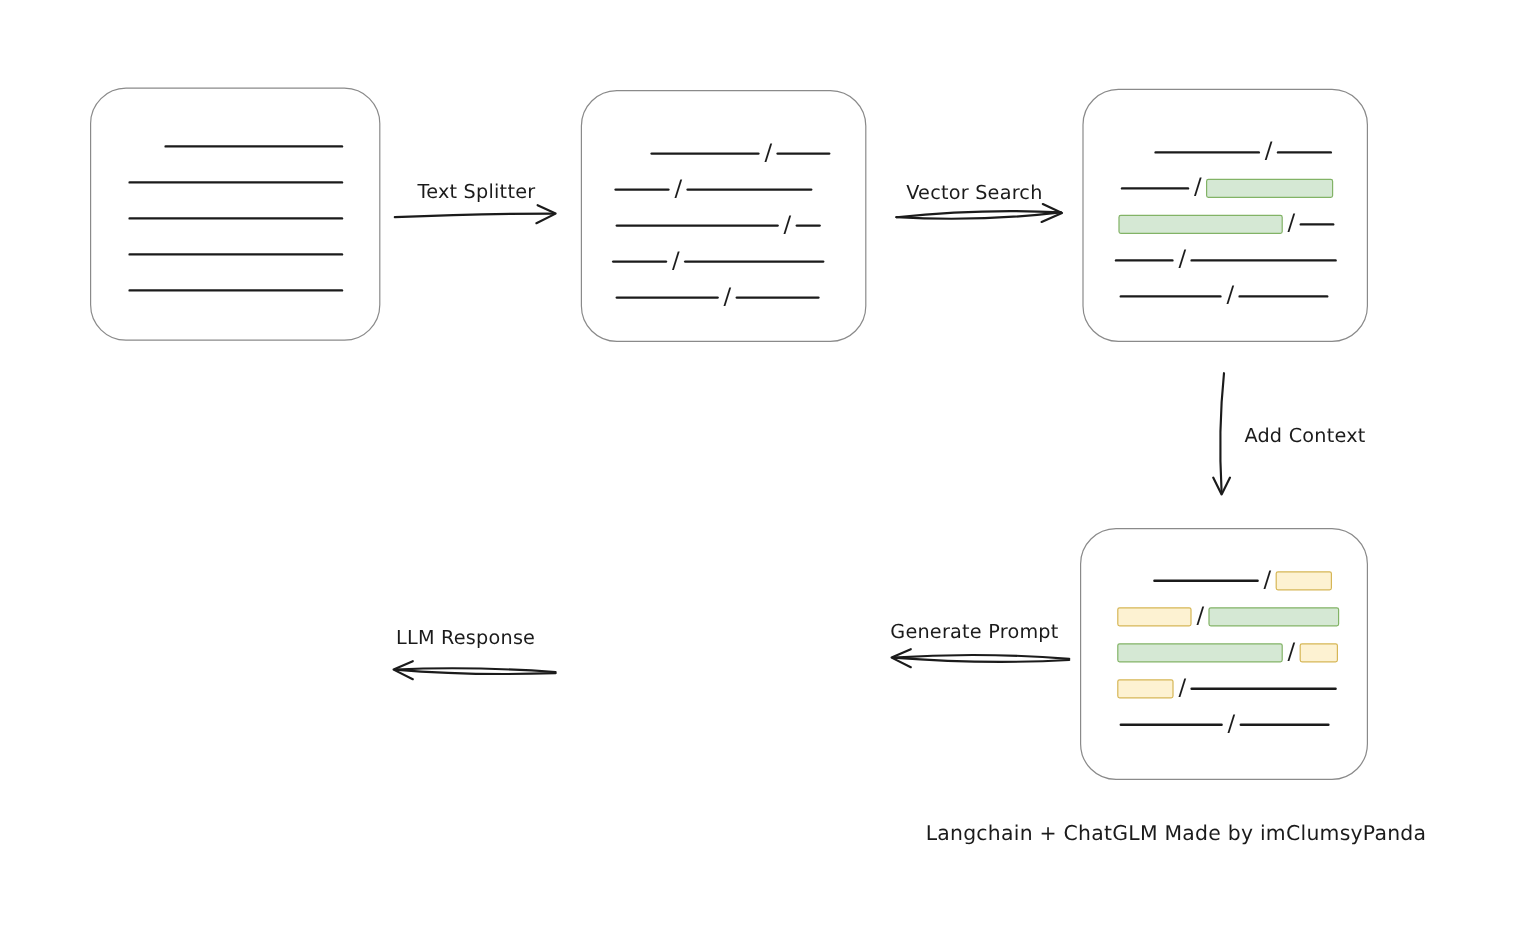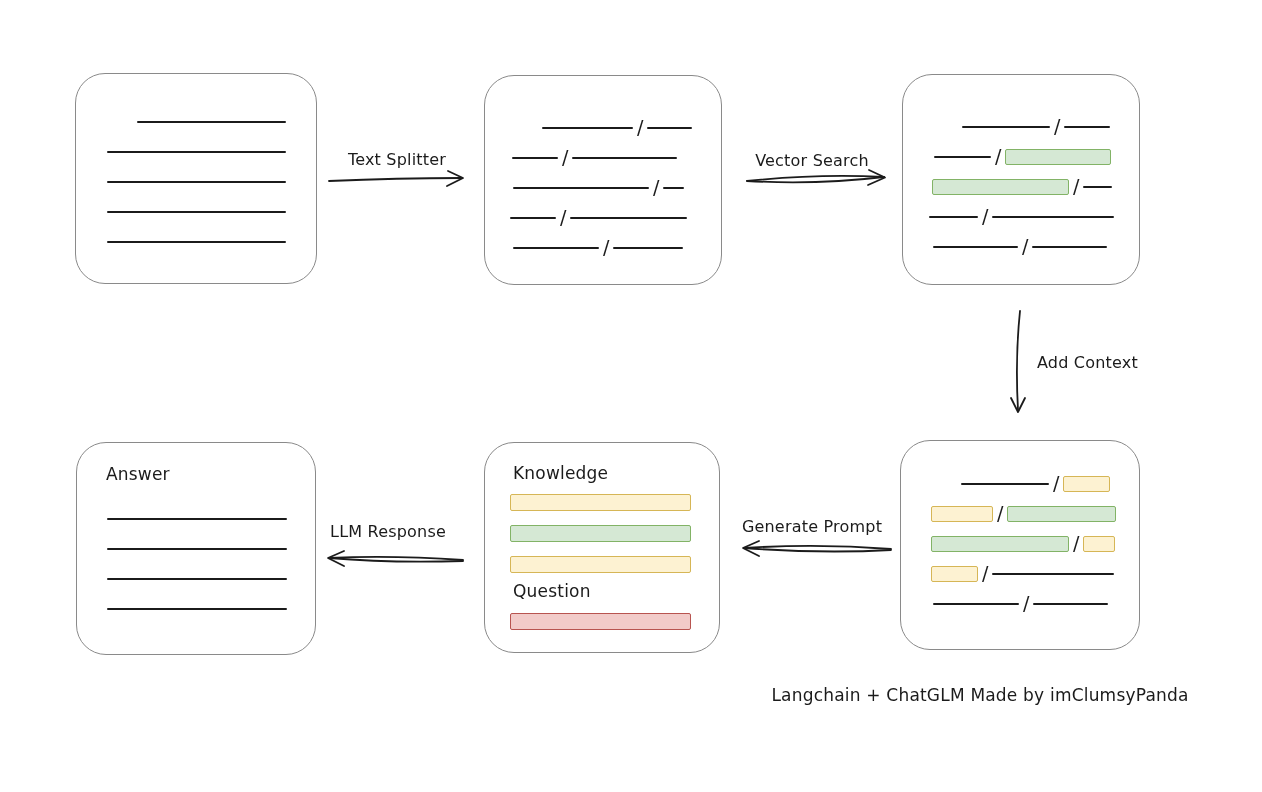--- a/index.html
+++ b/index.html
@@ -152,50 +152,21 @@
           <div class="hline" style="width: 122px;"></div>
         </div>
         <div class="row" style="padding-left: 32px;">
           <div class="hline" style="width: 86px;"></div>
           <span class="slash">/</span>
           <div class="hline" style="width: 75px;"></div>
         </div>
       </div>
   </div>
 
-  <div class="box" style="left:484px;top:442px;width:236px;height:211px;">
-    <div class="box-label" style="left:28px;top:20px;">Knowledge</div>
-    <div class="bars" style="left:25px;top:51px;">
-        <div class="bar yellow"></div>
-        <div class="bar green"></div>
-        <div class="bar yellow"></div>
-      </div>
-    <div class="box-label" style="left:28px;top:138px;">Question</div>
-    <div class="bars" style="left:25px;top:170px;">
-        <div class="bar red"></div>
-      </div>
-  </div>
-
-  <div class="box" style="left:76px;top:442px;width:240px;height:213px;">
-    <div class="box-label" style="left:29px;top:21px;">Answer</div>
-    <div class="rows" style="top:61px;">
-        <div class="row">
-          <div class="hline" style="margin-left: 30px; width: 180px;"></div>
-        </div>
-        <div class="row">
-          <div class="hline" style="margin-left: 30px; width: 180px;"></div>
-        </div>
-        <div class="row">
-          <div class="hline" style="margin-left: 30px; width: 180px;"></div>
-        </div>
-        <div class="row">
-          <div class="hline" style="margin-left: 30px; width: 180px;"></div>
-        </div>
-      </div>
-  </div>
+
 
   <svg class="overlay" width="1262" height="792" viewBox="0 0 1262 792">
 
     <g>
       <path d="M329,181 C375,179 425,178 462,178"></path>
       <path d="M448,171 L463,178 L447,186"></path>
       <text x="397" y="165" text-anchor="middle">Text Splitter</text>
     </g>
 
     <g>

